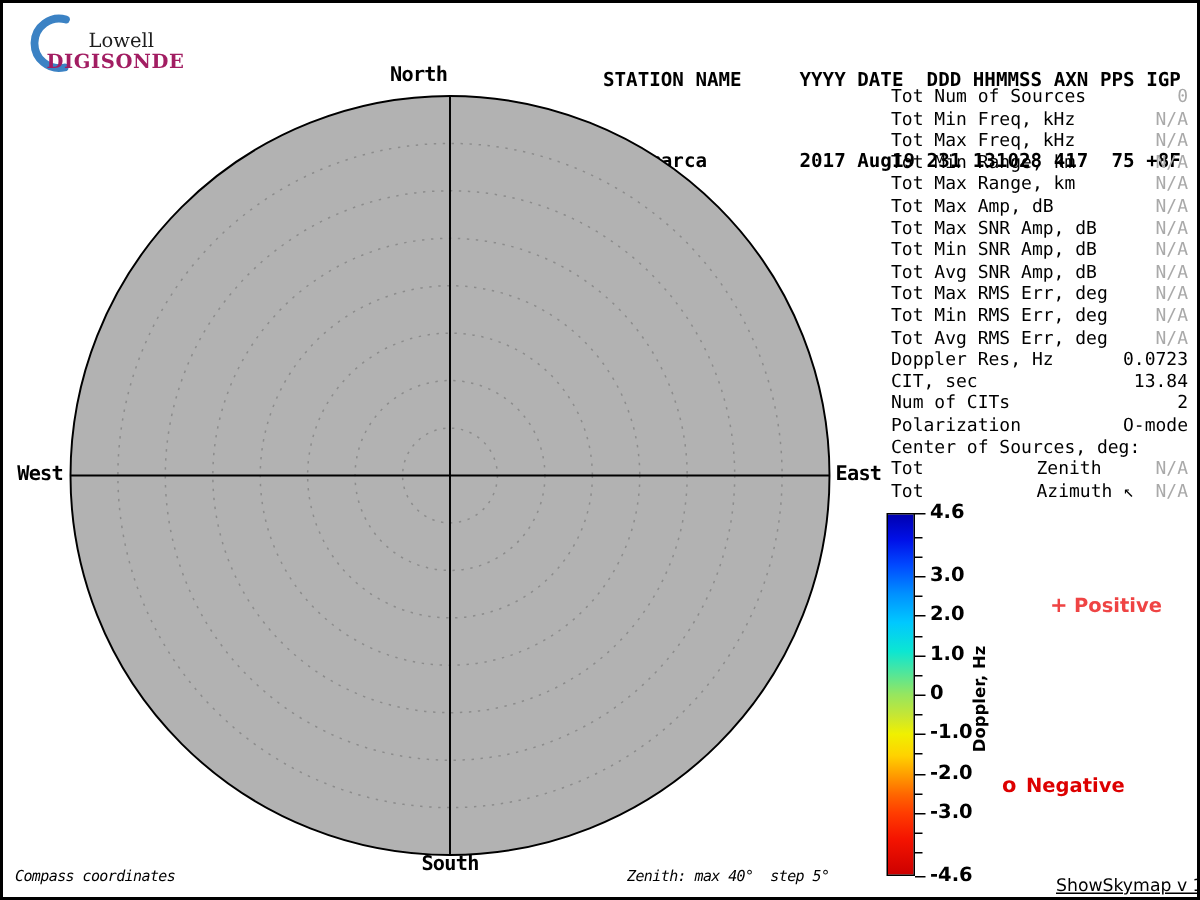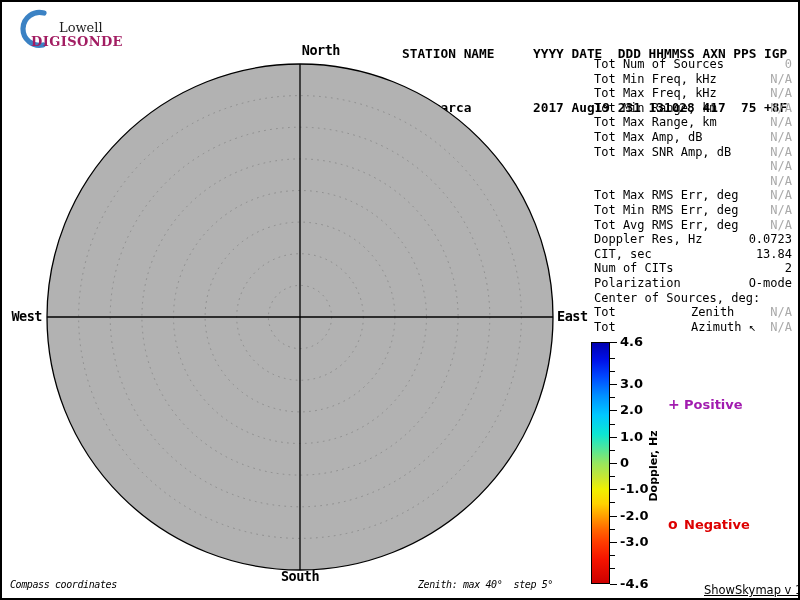--- a/index.html
+++ b/index.html
@@ -11,21 +11,21 @@
   
   .logo{position:absolute;left:10px;top:5px;width:110px;height:42px;}
   .logo svg{position:absolute;left:2px;top:2px;}
   .logo .lowell{position:absolute;left:47px;top:13px;font-family:"DejaVu Serif","Liberation Serif",serif;font-size:13px;color:#1d1d1d;}
   .logo .digi{position:absolute;left:19px;top:27px;font-family:"DejaVu Serif","Liberation Serif",serif;font-weight:bold;font-size:13px;letter-spacing:.4px;color:#a21d62;}
   
   .hdr{position:absolute;left:400px;top:7px;font-weight:bold;font-size:12.8px;line-height:18px;white-space:pre;}
   
   .plot{position:absolute;left:20px;top:37px;width:556px;height:556px;}
   .compass{position:absolute;font-weight:bold;font-size:13.5px;letter-spacing:-.5px;white-space:nowrap;}
-  .north{left:258px;top:40px;width:80px;text-align:right;}
+  .north{left:258px;top:40px;width:80px;text-align:left;}
   .south{left:258px;top:566px;width:80px;text-align:center;}
   .west{left:0px;top:306px;width:40px;text-align:right;}
   .east{left:555px;top:306px;}
   
   .stats{position:absolute;left:592px;top:55px;width:198px;font-size:12px;}
   .srow{display:flex;height:14.6px;line-height:14.6px;position:relative;}
   .slab{white-space:pre;text-align:right;}
   .smid{position:absolute;left:97px;white-space:pre;text-align:center;}
   .sval{margin-left:auto;white-space:pre;}
   .dim{color:#a9a9a9;}
@@ -110,23 +110,25 @@
       </div>
       <div class="srow">
         <span class="slab">Tot Max Amp, dB</span>
         <span class="sval dim">N/A</span>
       </div>
       <div class="srow">
         <span class="slab">Tot Max SNR Amp, dB</span>
         <span class="sval dim">N/A</span>
       </div>
       <div class="srow">
-        <span class="sval dim">N/A</span>
-      </div>
-      <div class="srow">
+        <span class="slab">Tot Min SNR Amp, dB</span>
+        <span class="sval dim">N/A</span>
+      </div>
+      <div class="srow">
+        <span class="slab">Tot Avg SNR Amp, dB</span>
         <span class="sval dim">N/A</span>
       </div>
       <div class="srow">
         <span class="slab">Tot Max RMS Err, deg</span>
         <span class="sval dim">N/A</span>
       </div>
       <div class="srow">
         <span class="slab">Tot Min RMS Err, deg</span>
         <span class="sval dim">N/A</span>
       </div>
@@ -192,21 +194,21 @@
       <div class="tick minor" style="top: 81.5435px;"></div>
       <div class="tick minor" style="top: 107.848px;"></div>
       <div class="tick minor" style="top: 134.152px;"></div>
       <div class="tick minor" style="top: 160.457px;"></div>
       <div class="tick minor" style="top: 186.761px;"></div>
       <div class="tick minor" style="top: 213.065px;"></div>
       <div class="tick minor" style="top: 226.217px;"></div>
     </div>
   <div class="cbar-title">Doppler, Hz</div>
 
-  <div class="leg leg-pos" style="color: #a21caf;">
+  <div class="leg leg-pos" style="color: #ef4444; margin-left: 32px;">
     <span class="mk">+</span><span>Positive</span>
   </div>
   <div class="leg leg-neg" style="color: rgb(221, 0, 0);">
     <span class="mk">o</span><span>Negative</span>
   </div>
 
   <div class="foot-it fleft">Compass coordinates</div>
   <div class="foot-it fcenter">Zenith: max 40°  step 5°</div>
   <div class="fver">
     <span>ShowSkymap v 1.0</span><span class="gap"></span><span>SD v 4.2</span>

